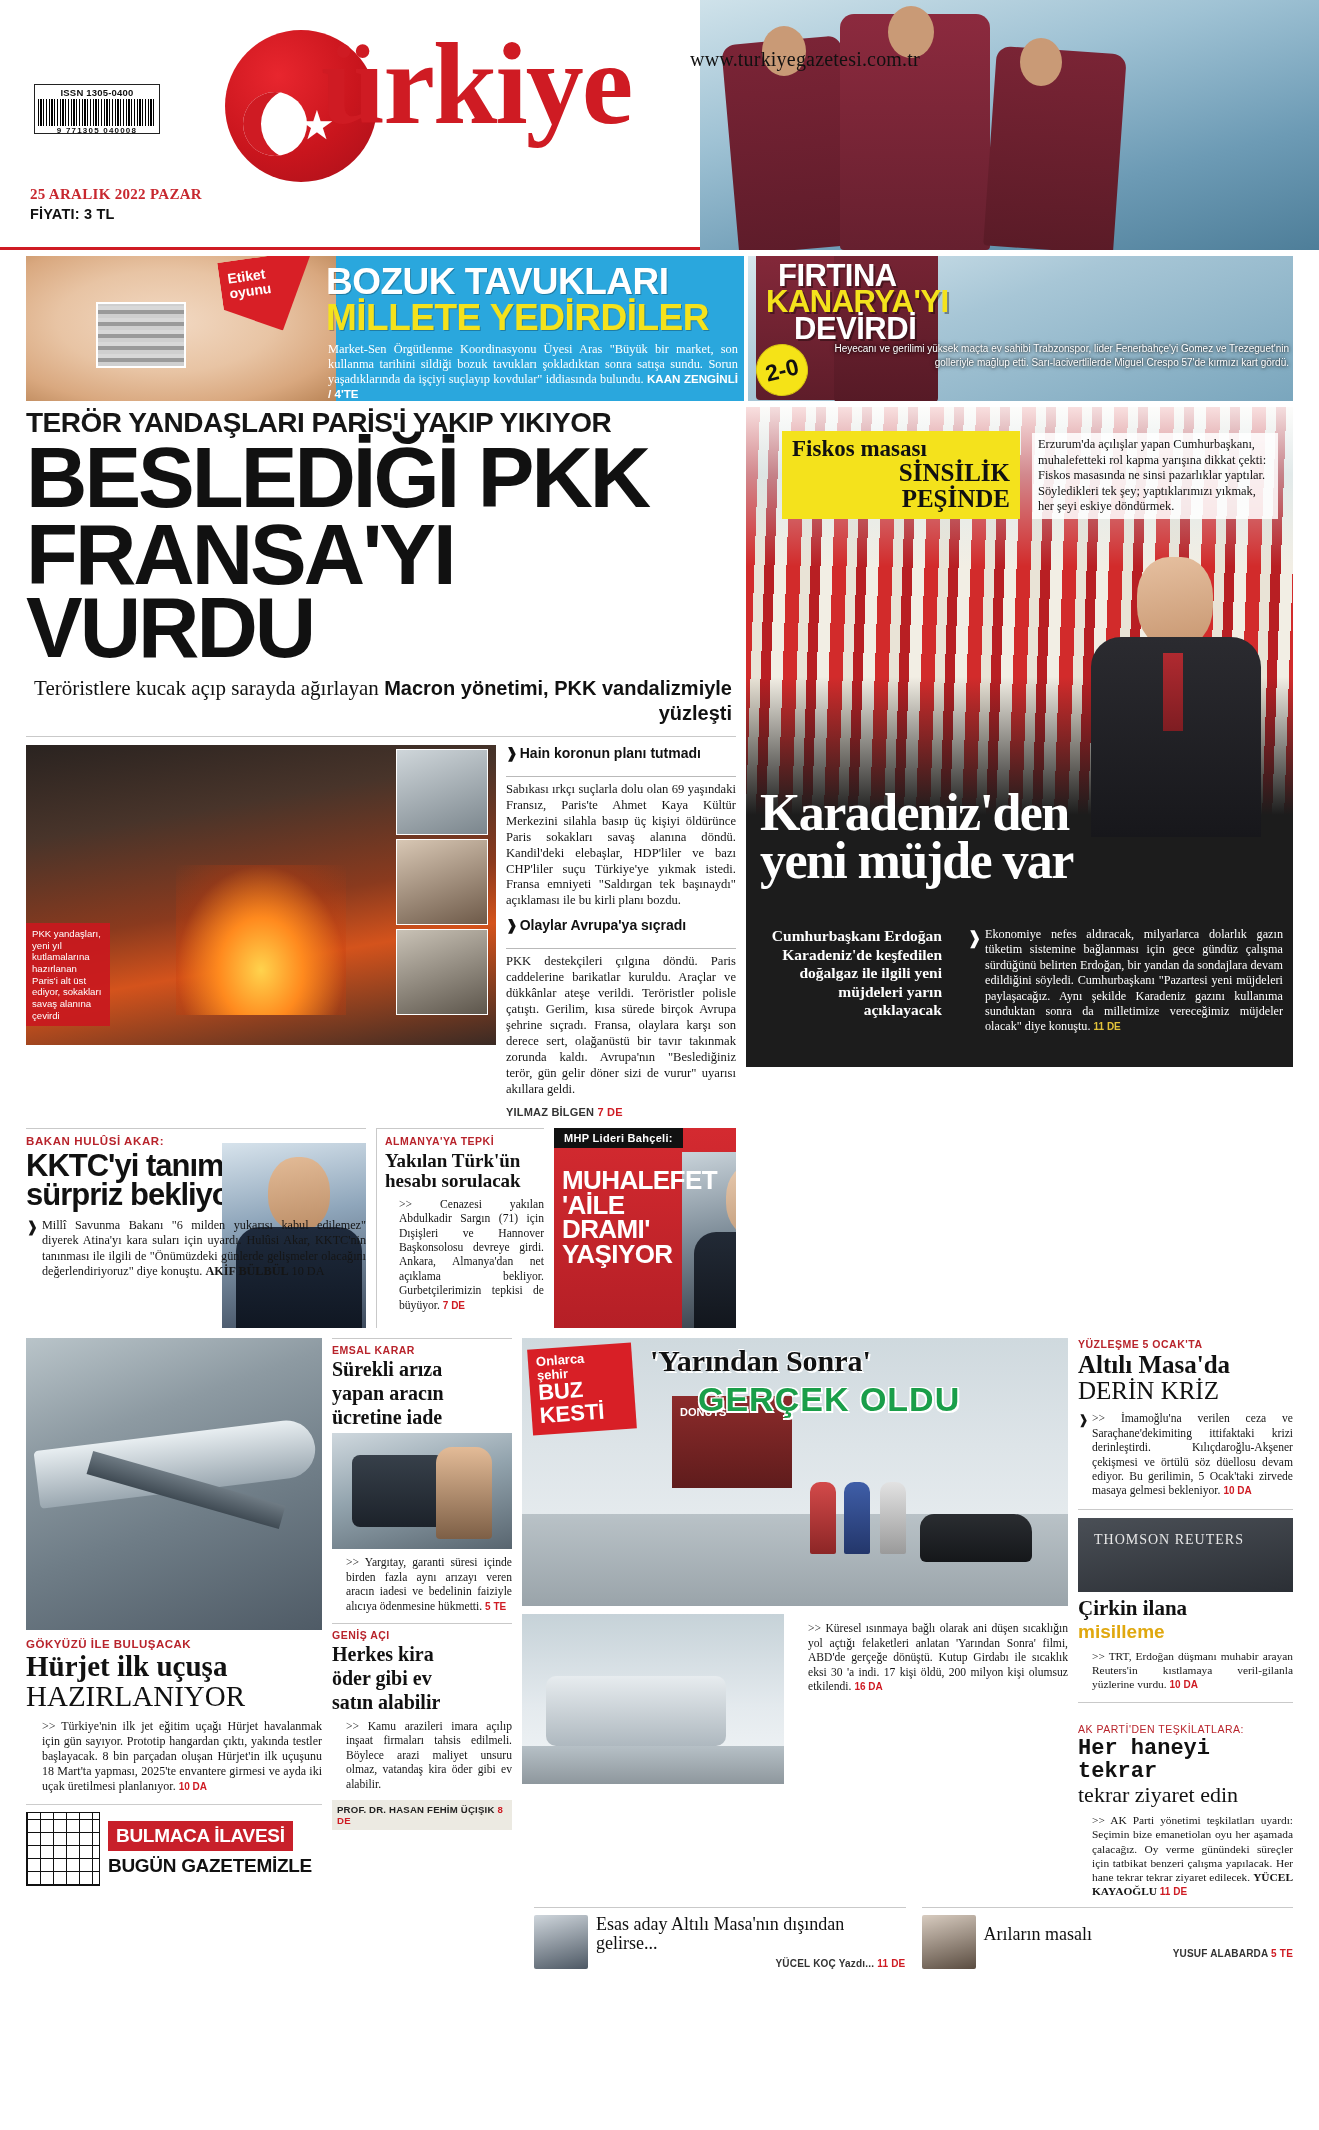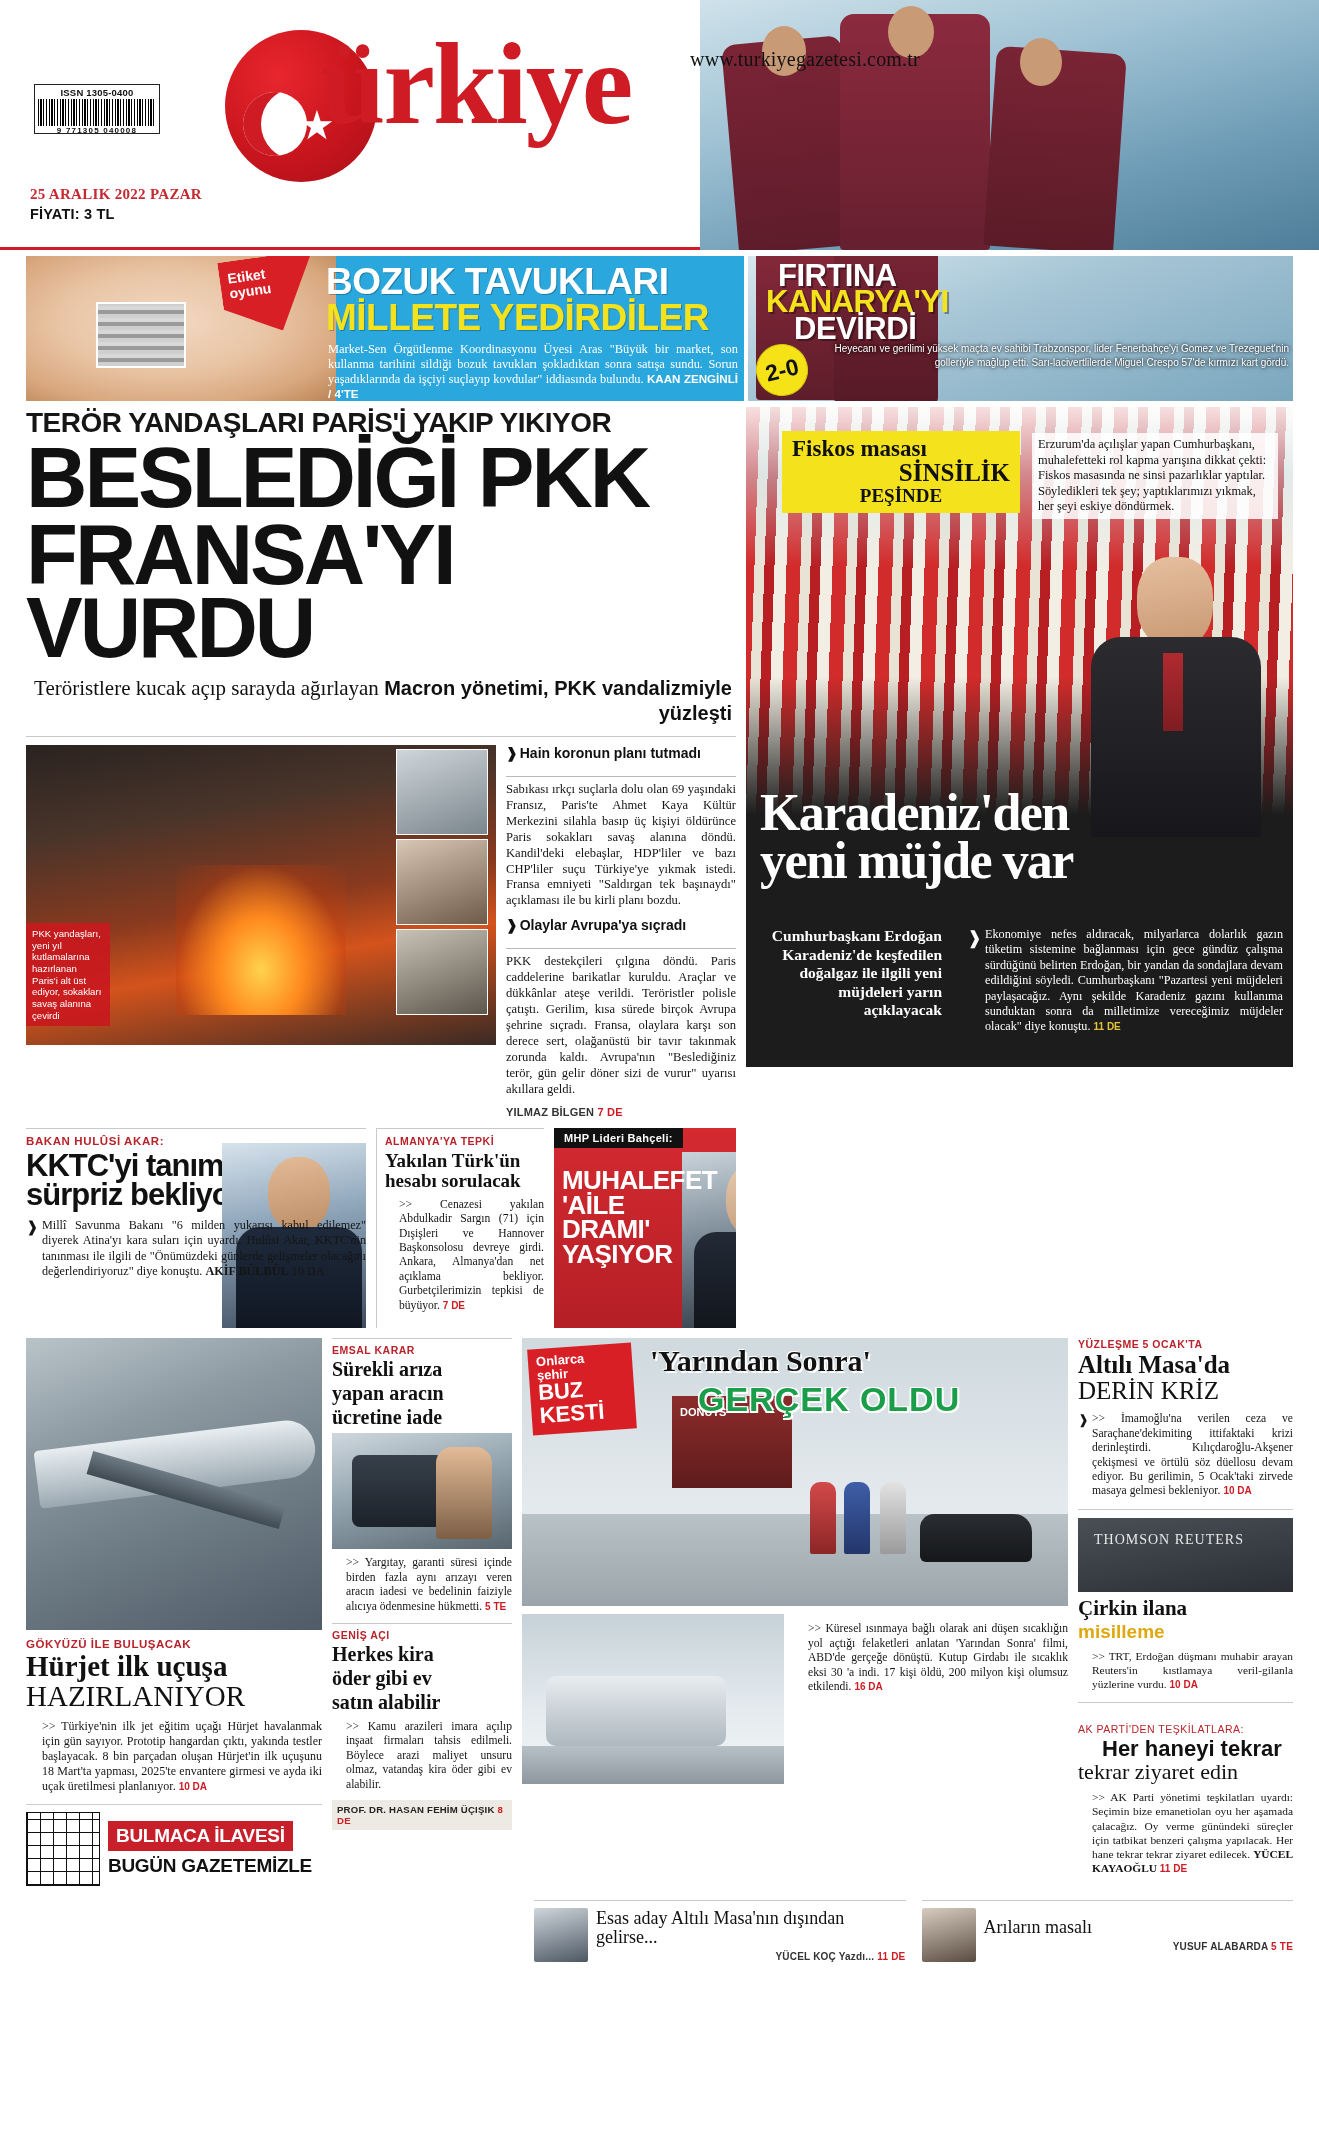--- a/index.html
+++ b/index.html
@@ -251,21 +251,21 @@
   .erdogan-figure .ebody { position:absolute; left: 10px; top: 80px; width: 170px; height: 200px;
     background: linear-gradient(180deg,#2b2b30 0%, #17171b 100%); border-radius: 30px 30px 0 0; }
   .erdogan-figure .etie { position:absolute; left: 82px; top: 96px; width: 20px; height: 78px;
     background: linear-gradient(180deg,#b02a30,#7e1d22); }
   .fiskos-tag {
     position:absolute; left: 36px; top: 24px; width: 238px;
     background:#f4e21c; padding: 6px 10px 8px 10px;
   }
   .fiskos-l1 { font-family:"Liberation Serif",serif; font-weight:700; font-size: 23px; color:#111; line-height:1.02; }
   .fiskos-l2 { font-family:"Liberation Serif",serif; font-weight:700; font-size: 25px; color:#111; line-height:1.02; text-align:right; }
-  .fiskos-l3 { font-family:"Liberation Serif",serif; font-weight:700; font-size: 19px; color:#111; line-height:1.02; text-align:center; }
+  .fiskos-l3 { font-family:"Liberation Serif",serif; font-weight:700; font-size: 25px; color:#111; line-height:1.02; text-align:right; }
   .fiskos-note {
     position:absolute; left: 286px; top: 26px; width: 246px;
     font-family:"Liberation Serif",serif; font-size: 12.4px; line-height: 1.25;
     color:#111; background: rgba(255,255,255,.86); padding: 4px 6px;
   }
   .kara-head {
     position:absolute; left: 14px; top: 382px; width: 540px;
     font-family:"Liberation Sans",serif; font-weight:700;
     font-size: 52px; line-height: .93; letter-spacing:-1.6px; color:#fff;
     font-family:"Liberation Serif",serif;
@@ -525,21 +525,21 @@
     margin-top: 6px; font-family:"Liberation Serif",serif; font-size: 11.4px;
     line-height: 1.25; text-align: justify; position:relative; padding-left: 14px; color:#151515;
     border-bottom: 1px solid #c9c9c9; padding-bottom: 10px;
   }
   .cirkin-body .pg { color:#cf1b23; font-family:"Liberation Sans",sans-serif; font-size: 10px; font-weight:700; }
 
   .akparti-label {
     margin-top: 20px; font-family:"Liberation Sans",sans-serif; font-weight:400;
     font-size: 10.5px; color:#b8232b; letter-spacing:.5px;
   }
-  .akparti-h1 { font-family:Liberation Sans, sans-serif; font-weight:700; font-size: 22px; line-height: 1.05; margin-top: 2px; margin-left: 24px; }
+  .akparti-h1 { font-family:Liberation Mono, monospace; font-weight:700; font-size: 22px; line-height: 1.05; margin-top: 2px; }
   .akparti-h2 { font-family:"Liberation Serif",serif; font-size: 22px; line-height: 1.05; }
   .akparti-body {
     margin-top: 7px; font-family:"Liberation Serif",serif; font-size: 11.4px;
     line-height: 1.25; text-align: justify; position:relative; padding-left: 14px; color:#151515;
   }
   .akparti-body .pg { color:#cf1b23; font-family:"Liberation Sans",sans-serif; font-size: 10px; font-weight:700; }
 
   
   .footer-cols { display:flex; gap: 16px; margin: 8px 26px 0 26px; }
   .fc { flex: 1 1 0; display:flex; align-items:center; gap: 8px;

